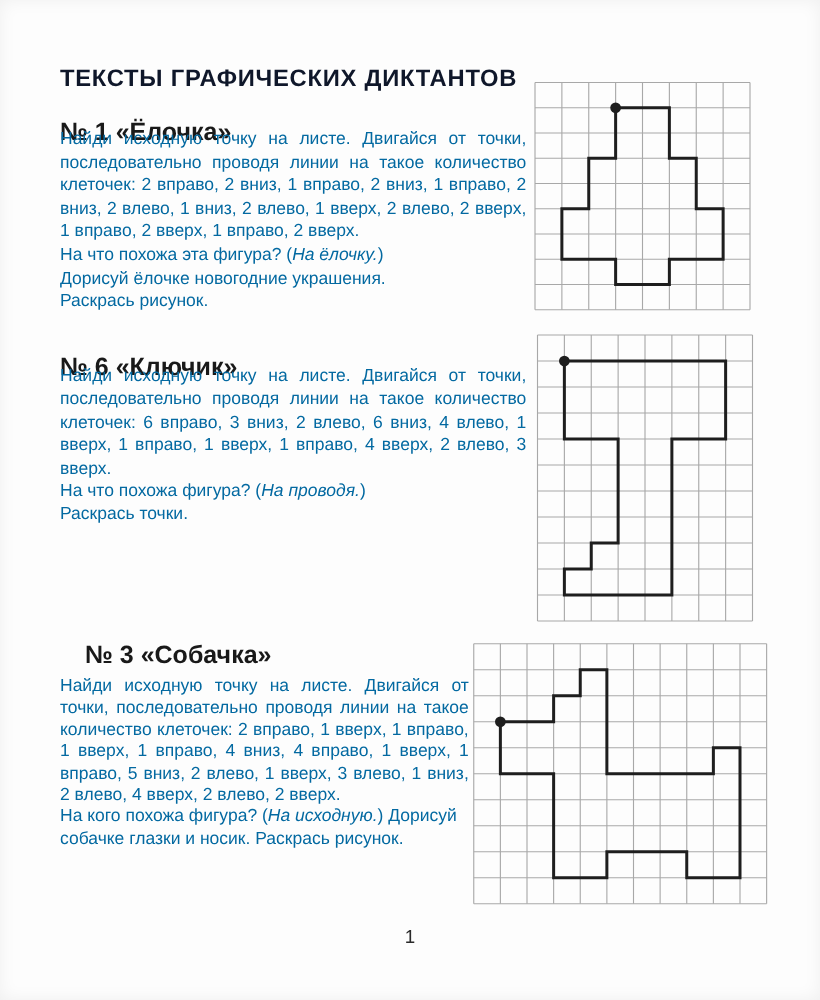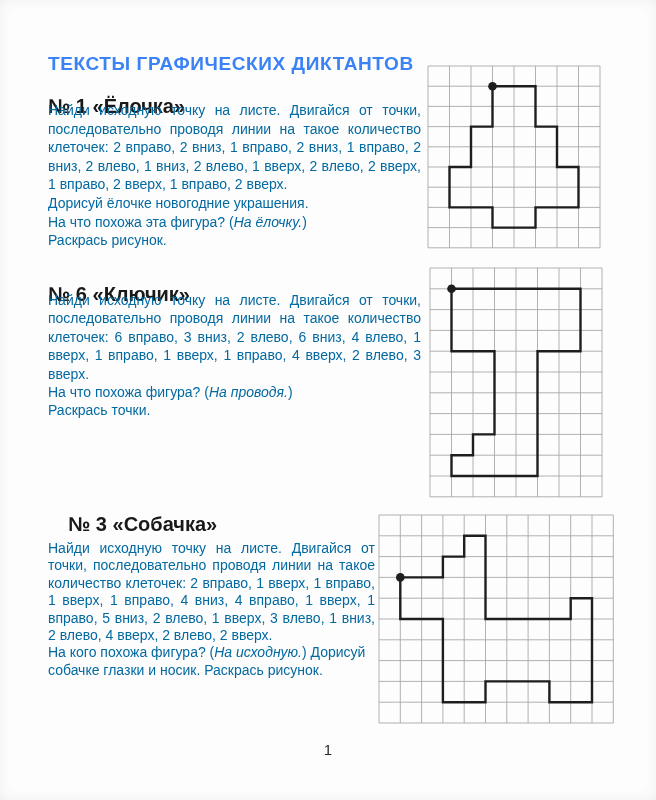--- a/index.html
+++ b/index.html
@@ -8,21 +8,21 @@
     background:#fdfdfd;
     font-family:"Liberation Sans", sans-serif;
     color:#1c1c1c;
     position:relative;
     overflow:hidden;
     box-shadow:inset 0 0 14px rgba(0,0,0,0.06);
   }
   .page-title{
     position:absolute;left:48px;top:40px;
     font-size:19px;font-weight:700;letter-spacing:0.6px;
-    color:#3b82f6;white-space:nowrap;text-align:right;
+    color:#0f172a;white-space:nowrap;text-align:right;
   }
   .sec-heading{
     position:absolute;left:48px;
     font-size:20px;font-weight:700;color:#191919;white-space:nowrap;
   }
   .sec-text{
     position:absolute;left:48px;
     font-size:14px;color:#0369a1;
   }
   .sec-text .intro{
@@ -46,22 +46,22 @@
   }
 </style>
 </head>
 <body>
 
 <h1 class="page-title">ТЕКСТЫ ГРАФИЧЕСКИХ ДИКТАНТОВ</h1>
 
 <h2 class="sec-heading" id="sec1-heading">№ 1 «Ёлочка»</h2>
 <div class="sec-text" id="sec1-text">
   <p class="intro">Найди исходную точку на листе. Двигайся от точки, последовательно проводя линии на такое количество клеточек: 2 вправо, 2 вниз, 1 вправо, 2 вниз, 1 вправо, 2 вниз, 2 влево, 1 вниз, 2 влево, 1 вверх, 2 влево, 2 вверх, 1 вправо, 2 вверх, 1 вправо, 2 вверх.</p>
+  <p class="line"><span>На что похожа эта фигура? (</span><span class="it">На ёлочку.</span><span>)</span></p>
   <p class="line">Дорисуй ёлочке новогодние украшения.</p>
-  <p class="line"><span>На что похожа эта фигура? (</span><span class="it">На ёлочку.</span><span>)</span></p>
   <p class="line">Раскрась рисунок.</p>
 </div>
 <div class="grid-box" id="grid-0">
     <svg width="172.0" height="181.8" style="overflow:visible;display:block">
       <line x1="0.0" y1="0" x2="0.0" y2="181.79999999999998" stroke="#a8a8a8" stroke-width="0.9"></line>
       <line x1="21.5" y1="0" x2="21.5" y2="181.79999999999998" stroke="#a8a8a8" stroke-width="0.9"></line>
       <line x1="43.0" y1="0" x2="43.0" y2="181.79999999999998" stroke="#a8a8a8" stroke-width="0.9"></line>
       <line x1="64.5" y1="0" x2="64.5" y2="181.79999999999998" stroke="#a8a8a8" stroke-width="0.9"></line>
       <line x1="86.0" y1="0" x2="86.0" y2="181.79999999999998" stroke="#a8a8a8" stroke-width="0.9"></line>
       <line x1="107.5" y1="0" x2="107.5" y2="181.79999999999998" stroke="#a8a8a8" stroke-width="0.9"></line>

